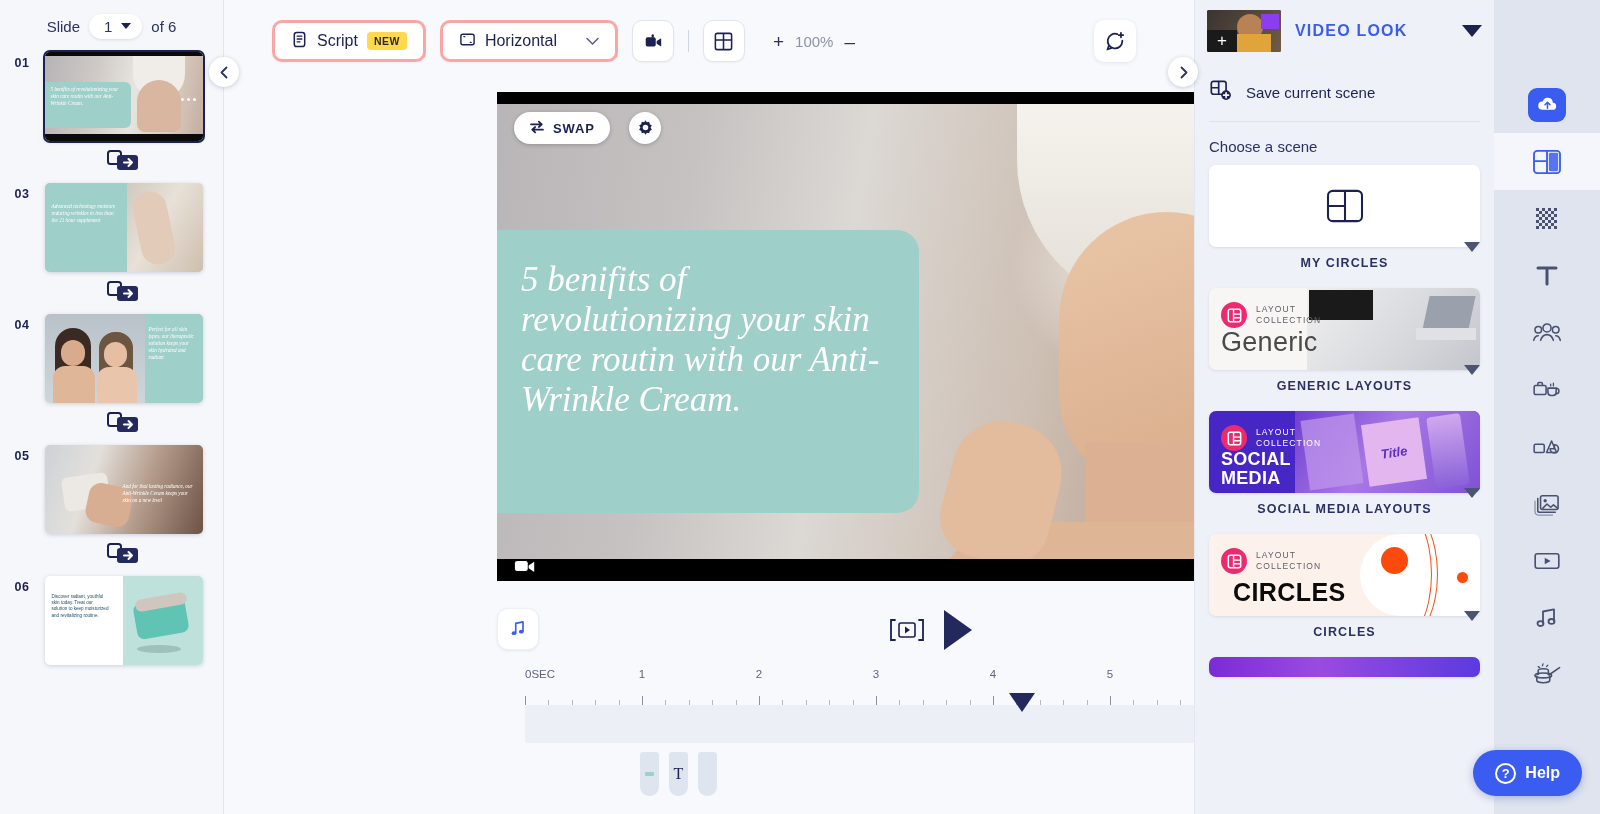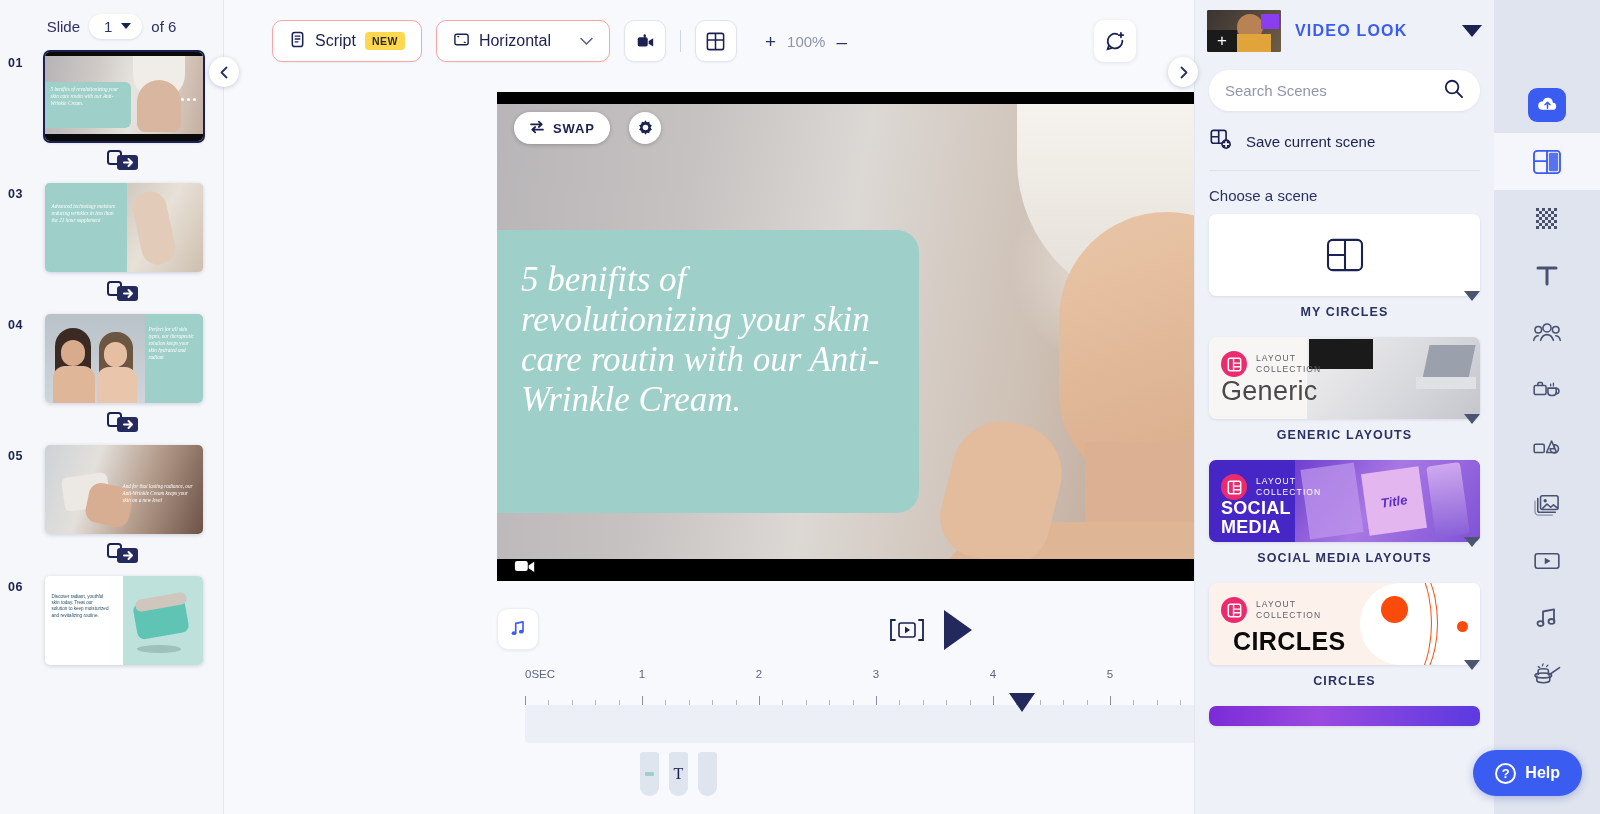--- a/index.html
+++ b/index.html
@@ -34,21 +34,21 @@
     width: 0; height: 0; border-left: 5px solid transparent;
     border-right: 5px solid transparent; border-top: 6px solid #1b2150;
   }
   #slide-list { padding: 0 0 10px 0; }
   .slide-row {
     display: flex; align-items: flex-start; padding: 0 0 0 8px;
     margin-bottom: 2px;
   }
   .slide-num {
     width: 28px; font-size: 12.5px; font-weight: bold; color: #1b2150;
-    letter-spacing: .5px; padding-top: 4px; text-align: left;
+    letter-spacing: .5px; padding-top: 4px; text-align: center;
   }
   .thumb-wrap { width: 175px; display: flex; flex-direction: column; align-items: center; }
   .thumb {
     width: 158px; height: 89px; border-radius: 5px; overflow: hidden;
     position: relative; box-shadow: 0 1px 4px rgba(25,35,80,.18);
     background: #cfd6df;
   }
   .thumb.sel { outline: 2px solid #1b2150; outline-offset: 0px; }
   .transition-btn {
     margin: 7px 0 9px 0; width: 34px; height: 24px; position: relative;
@@ -61,21 +61,21 @@
   .t-text {
     position: absolute; font-family: "Liberation Serif", serif; font-style: italic;
     color: #fff; font-size: 5.2px; line-height: 1.35;
   }
   .bar-blk { position:absolute; left:0; right:0; background:#0a0a0a; }
 
   
   #stage { position: absolute; left: 224px; top: 0; width: 970px; height: 814px; background: #f8f9fc; }
   #toolbar { height: 82px; display: flex; align-items: center; padding: 0 0 0 48px; gap: 14px; }
   .pill {
-    height: 42px; border: 1px solid #fca5a5; background: #fff; border-radius: 10px;
+    height: 42px; border: 3px solid #fca5a5; background: #fff; border-radius: 10px;
     display: flex; align-items: center; gap: 9px; padding: 0 16px;
     box-shadow: 0 1px 2px rgba(30,40,90,.05); font-size: 16px; color: #1b2150; text-align: center;
   }
   .badge-new {
     background: #ffd84d; color: #2a2a2a; font-size: 10.5px; font-weight: bold;
     padding: 3px 7px; border-radius: 4px; letter-spacing: .5px;
   }
   .icon-btn {
     width: 42px; height: 42px; border: 1px solid #e0e4ee; background: #fff;
     border-radius: 10px; display: flex; align-items: center; justify-content: center;
@@ -598,31 +598,20 @@
         <div style="position:absolute;inset:0;background:linear-gradient(120deg,#3a3430 0%,#4d4339 40%,#6f5c46 100%)"></div>
         <div style="position:absolute;left:30px;top:4px;width:26px;height:26px;border-radius:50%;background:#b98254"></div>
         <div style="position:absolute;left:24px;top:24px;width:40px;height:20px;background:#e0a43a"></div>
         <div style="position:absolute;right:2px;top:4px;width:18px;height:15px;background:#8b3df0"></div>
         <div class="vl-plus">+</div>
       </div>
       <span class="vl-title">VIDEO LOOK</span>
       <span class="vl-caret"></span>
     </div>
 
-    <div class="search-wrap">
-      <div class="search-box">
-        <input type="text" placeholder="Search Scenes" style="">
-        <span>
-          <svg width="21" height="21" viewBox="0 0 22 22">
-              <circle cx="9.5" cy="9.5" r="6.6" fill="none" stroke="#1b2150" stroke-width="1.9"></circle>
-              <path d="M14.4 14.4 20 20" stroke="#1b2150" stroke-width="1.9" stroke-linecap="round"></path>
-            </svg>
-        </span>
-      </div>
-    </div>
 
     <div class="save-scene">
       <span>
         <svg width="24" height="24" viewBox="0 0 26 26">
             <rect x="2.5" y="2.5" width="16" height="14" rx="2.4" fill="none" stroke="#1b2150" stroke-width="1.8"></rect>
             <path d="M10.5 2.5v14M2.5 9.5h8" stroke="#1b2150" stroke-width="1.8"></path>
             <circle cx="18.5" cy="17.5" r="5.2" fill="#1b2150"></circle>
             <path d="M18.5 14.8v5.4M15.8 17.5h5.4" stroke="#fff" stroke-width="1.7" stroke-linecap="round"></path>
           </svg>
       </span>

